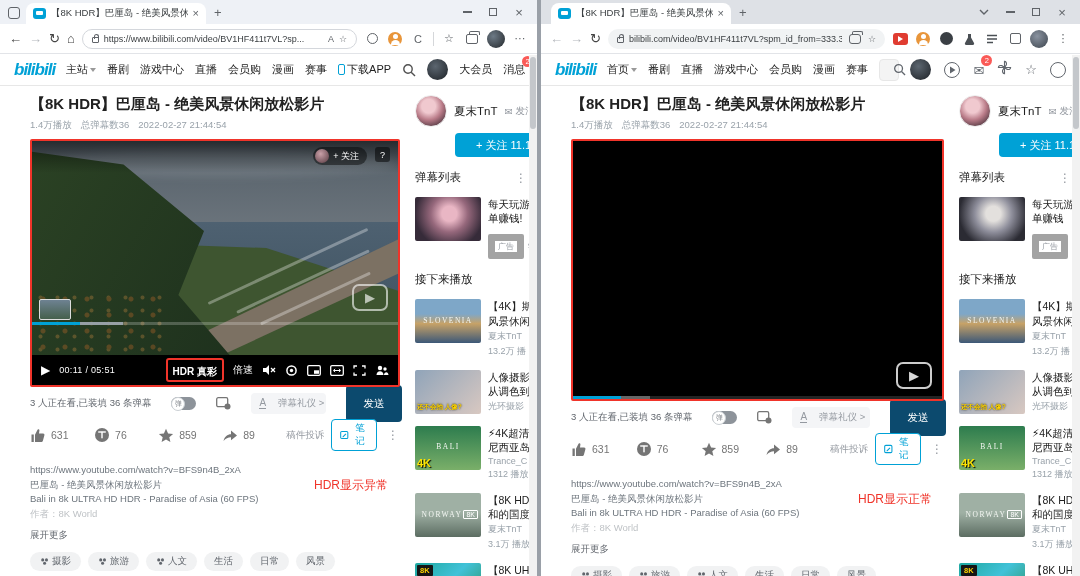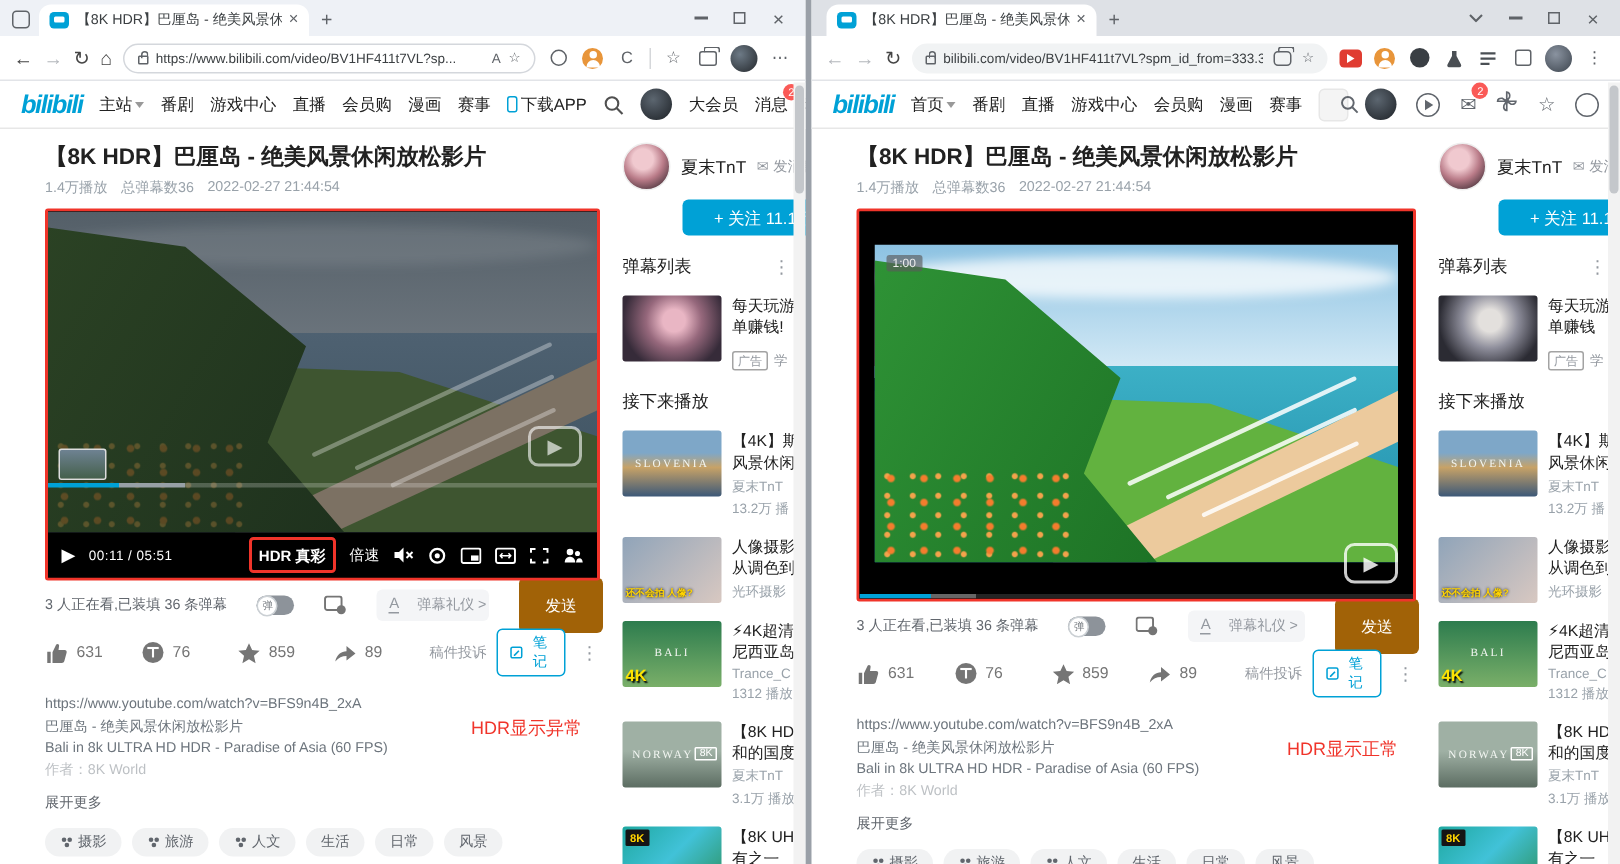--- a/index.html
+++ b/index.html
@@ -111,21 +111,21 @@
   .cico svg { display:block; }
 
   .dm-bar { height:27px; display:flex; align-items:center; gap:20px; margin-top:3px; }
   .dm-status { font-size:9.5px; color:#61666d; white-space:nowrap; }
   .dm-toggle { width:25px; height:13px; border-radius:7px; background:#8d939a; position:relative; flex-shrink:0; }
   .dm-knob { position:absolute; left:0; top:-0.5px; width:14px; height:14px; border-radius:50%; background:#fff; border:1px solid #cbd0d4; font-size:7px; color:#73787e; display:flex; align-items:center; justify-content:center; }
   .dm-input { flex:1; height:21px; background:#f4f5f7; border-radius:4px; display:flex; align-items:center; gap:6px; padding:0 8px; min-width:0; }
   .a-ico { font-size:10px; color:#9499a0; border-bottom:1.4px solid #9499a0; line-height:1.05; }
   .dm-input input { border:none; outline:none; background:transparent; flex:1; font-size:9.5px; color:#555; font-family:inherit; min-width:0; }
   .etiq { font-size:9.5px; color:#9499a0; white-space:nowrap; }
-  .send-btn { width:56px; height:37px; background:#a16207; color:#fff; font-size:10.5px; border:none; border-radius:4px; font-family:Liberation Serif, serif; flex-shrink:0; }
+  .send-btn { width:56px; height:37px; background:#0c4a6e; color:#fff; font-size:10.5px; border:none; border-radius:4px; font-family:Liberation Serif, serif; flex-shrink:0; }
 
   .action-bar { height:36px; display:flex; align-items:center; gap:7px; }
   .act { display:flex; align-items:center; gap:5px; width:66px; color:#757575; }
   .act-num { font-size:10.5px; }
   .act svg { display:block; }
   .report { margin-left:auto; font-size:9.5px; color:#9499a0; white-space:nowrap; }
   .note-btn { border:1px solid #00a1d6; color:#00a1d6; background:#fff; border-radius:4px; font-size:9.5px; padding:2px 8px; display:flex; align-items:center; gap:3px; font-family:inherit; }
   .more-v { color:#9499a0; font-size:12px; padding:0 3px; }
 
   .desc-row { display:flex; margin-top:10px; }
@@ -156,21 +156,21 @@
   .th-word { position:absolute; left:0; right:0; top:38%; text-align:center; color:#f3f6f2; font-size:7.5px; letter-spacing:1.5px; font-family:"Liberation Serif",serif; }
   .th-cap { position:absolute; left:2px; bottom:2px; color:#fff; font-size:6.5px; white-space:nowrap; text-shadow:0 0 2px #000; }
   .th-cap b { color:#ffd400; }
   .b4k { position:absolute; left:2px; bottom:1px; color:#ffe400; font-weight:bold; font-size:11px; text-shadow:1px 1px 1px #000; }
   .b8k-box { position:absolute; right:3px; top:38%; border:1px solid #fff; color:#fff; font-size:7px; padding:0 2px; border-radius:1px; }
   .b8k-tl { position:absolute; left:2px; top:2px; background:#151515; color:#ffd400; font-size:7.5px; font-weight:bold; padding:1px 3px; border-radius:1px; }
   .v-info { min-width:0; }
   .v-line { font-size:10.5px; color:#212121; white-space:nowrap; line-height:1.35; }
   .v-up, .v-views { font-size:9px; color:#99a2aa; white-space:nowrap; margin-top:2px; }
   .ad-badge-row { display:flex; align-items:center; gap:4px; margin-top:9px; }
-  .ad-badge { border:1px solid #a3a3a3; color:#9499a0; font-size:8px; padding:0 3px; border-radius:2px;font-family:Liberation Mono, monospace; }
+  .ad-badge { border:7px solid #a3a3a3; color:#9499a0; font-size:8px; padding:0 3px; border-radius:2px;font-family:Liberation Mono, monospace; }
   .ad-suffix { font-size:9px; color:#9499a0; }
   .next-title { margin-top:13px; font-size:11.5px; color:#212121; }
 
   .scrollbar { position:absolute; top:55px; right:0; bottom:0; width:8px; background:#f2f2f2; }
   .sthumb { position:absolute; top:2px; left:1px; width:6px; height:72px; background:#c4c7cb; border-radius:3px; }
 </style>
 </head>
 <body>
 
 <div class="window" id="win-left">
@@ -268,20 +268,27 @@
             <div class="sky"></div>
             <div class="clouds"></div>
             <div class="sea"></div>
             <div class="grass"></div>
             <div class="beach"></div>
             <span class="surf s1"></span>
             <span class="surf s2"></span>
             <span class="surf s3"></span>
             <div class="cliff"></div>
             <div class="flowers"></div>
+          </div>
+          <div class="player-top">
+            <span class="follow-pill">
+                <span class="mini-ava"></span>
+                <span>+ 关注</span>
+              </span>
+            <span class="help-badge">?</span>
           </div>
           <div class="tvlogo">▶</div>
           <div class="preview-thumb"></div>
           <div class="progress"></div>
         </div>
         <div class="controls">
           <span class="play-tri">▶</span>
           <span class="ptime">00:11 / 05:51</span>
           <div class="ctrl-right">
             <span class="hdr-outline"><span class="hdr-label">HDR 真彩</span></span>
@@ -631,33 +638,20 @@
     <div class="col" style="width:375px;">
       <div class="vtitle">【8K HDR】巴厘岛 - 绝美风景休闲放松影片</div>
       <div class="stats">
         <span>1.4万播放</span>
         <span>总弹幕数36</span>
         <span>2022-02-27 21:44:54</span>
       </div>
 
       <div class="player-wrap" style="width:373px;">
         <div class="video-area">
-          <div class="scene">
-            <div class="sky"></div>
-            <div class="clouds"></div>
-            <div class="sea"></div>
-            <div class="grass"></div>
-            <div class="beach"></div>
-            <span class="surf s1"></span>
-            <span class="surf s2"></span>
-            <span class="surf s3"></span>
-            <div class="cliff"></div>
-            <div class="flowers"></div>
-            <span class="dur-badge">1:00</span>
-          </div>
           <div class="tvlogo">▶</div>
           <div class="progress-r"></div>
         </div>
       </div>
 
       <div class="dm-bar">
         <span class="dm-status">3 人正在看,已装填 36 条弹幕</span>
         <span class="dm-toggle">
             <span class="dm-knob">弹</span>
           </span>

